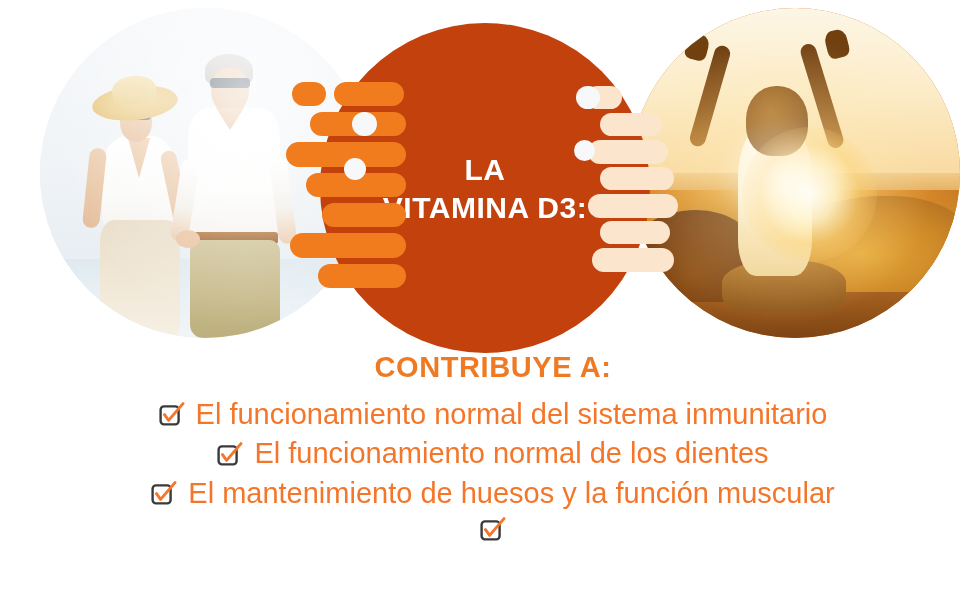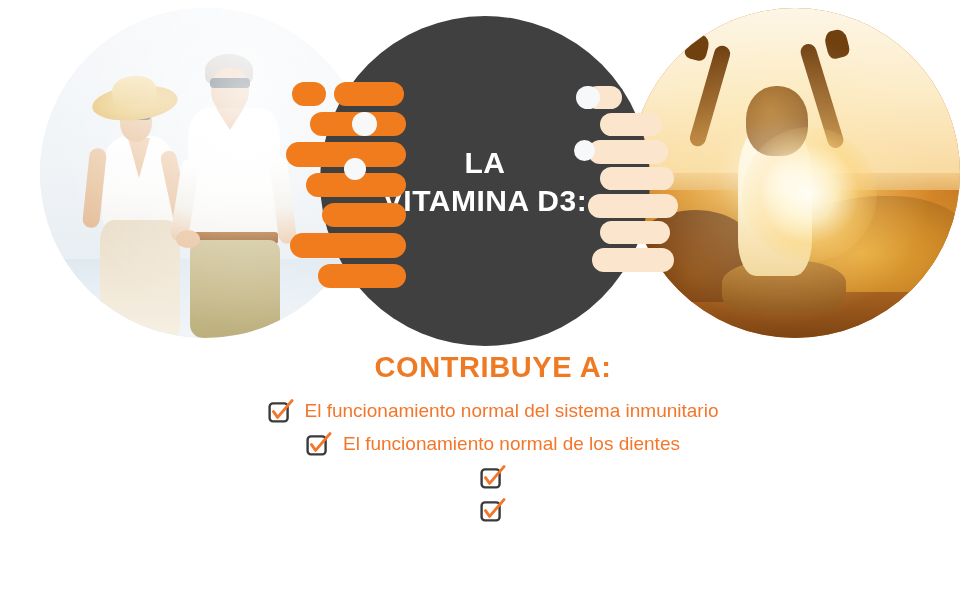--- a/index.html
+++ b/index.html
@@ -223,24 +223,24 @@
     border-radius: 44% 44% 30% 30%;
   }
   .sun-haze {
     position: absolute; left: 0; top: 0; right: 0; bottom: 0;
     background: radial-gradient(ellipse at 46% 52%, rgba(255,255,255,.62) 0%, rgba(255,236,180,.28) 26%, rgba(255,200,110,0) 60%);
   }
 
   
   .circle-center {
     left: 320px;
-    top: 16px;
+    top: 23px;
     width: 330px;
     height: 330px;
-    background: #404040;
+    background: #c2410c;
     overflow: visible;
     z-index: 4;
   }
 
   .title {
     position: absolute;
     left: 0;
     right: 0;
     top: 128px;
     text-align: center;
@@ -292,21 +292,21 @@
   }
   .check-icon {
     flex: 0 0 auto;
     width: 26px;
     height: 26px;
     position: relative;
     display: block;
   }
   .benefit-text {
     color: #f4762a;
-    font-size: 19px;
+    font-size: 29px;
     line-height: 1.12;
     white-space: nowrap;
   }
 </style>
 </head>
 <body>
 
 <div class="hero">
 
   <div class="circle circle-left">
@@ -406,20 +406,21 @@
       <span class="benefit-text">El funcionamiento normal de los dientes</span>
     </li>
 
     <li class="benefit-item">
       <span class="check-icon">
         <svg viewBox="0 0 26 26" width="26" height="26">
           <rect x="1.6" y="5.4" width="18" height="18" rx="3.4" ry="3.4" fill="none" stroke="#3A3A3A" stroke-width="2.4"></rect>
           <path d="M5.5 13.6 L9.6 19.4 L24 2.6" fill="none" stroke="#F4762A" stroke-width="2.9" stroke-linecap="round" stroke-linejoin="round"></path>
         </svg>
       </span>
+      <span class="benefit-text">El mantenimiento de huesos y la función muscular</span>
     </li>
 
 
     <li class="benefit-item">
       <span class="check-icon">
         <svg viewBox="0 0 26 26" width="26" height="26">
           <rect x="1.6" y="5.4" width="18" height="18" rx="3.4" ry="3.4" fill="none" stroke="#3A3A3A" stroke-width="2.4"></rect>
           <path d="M5.5 13.6 L9.6 19.4 L24 2.6" fill="none" stroke="#F4762A" stroke-width="2.9" stroke-linecap="round" stroke-linejoin="round"></path>
         </svg>
       </span>

